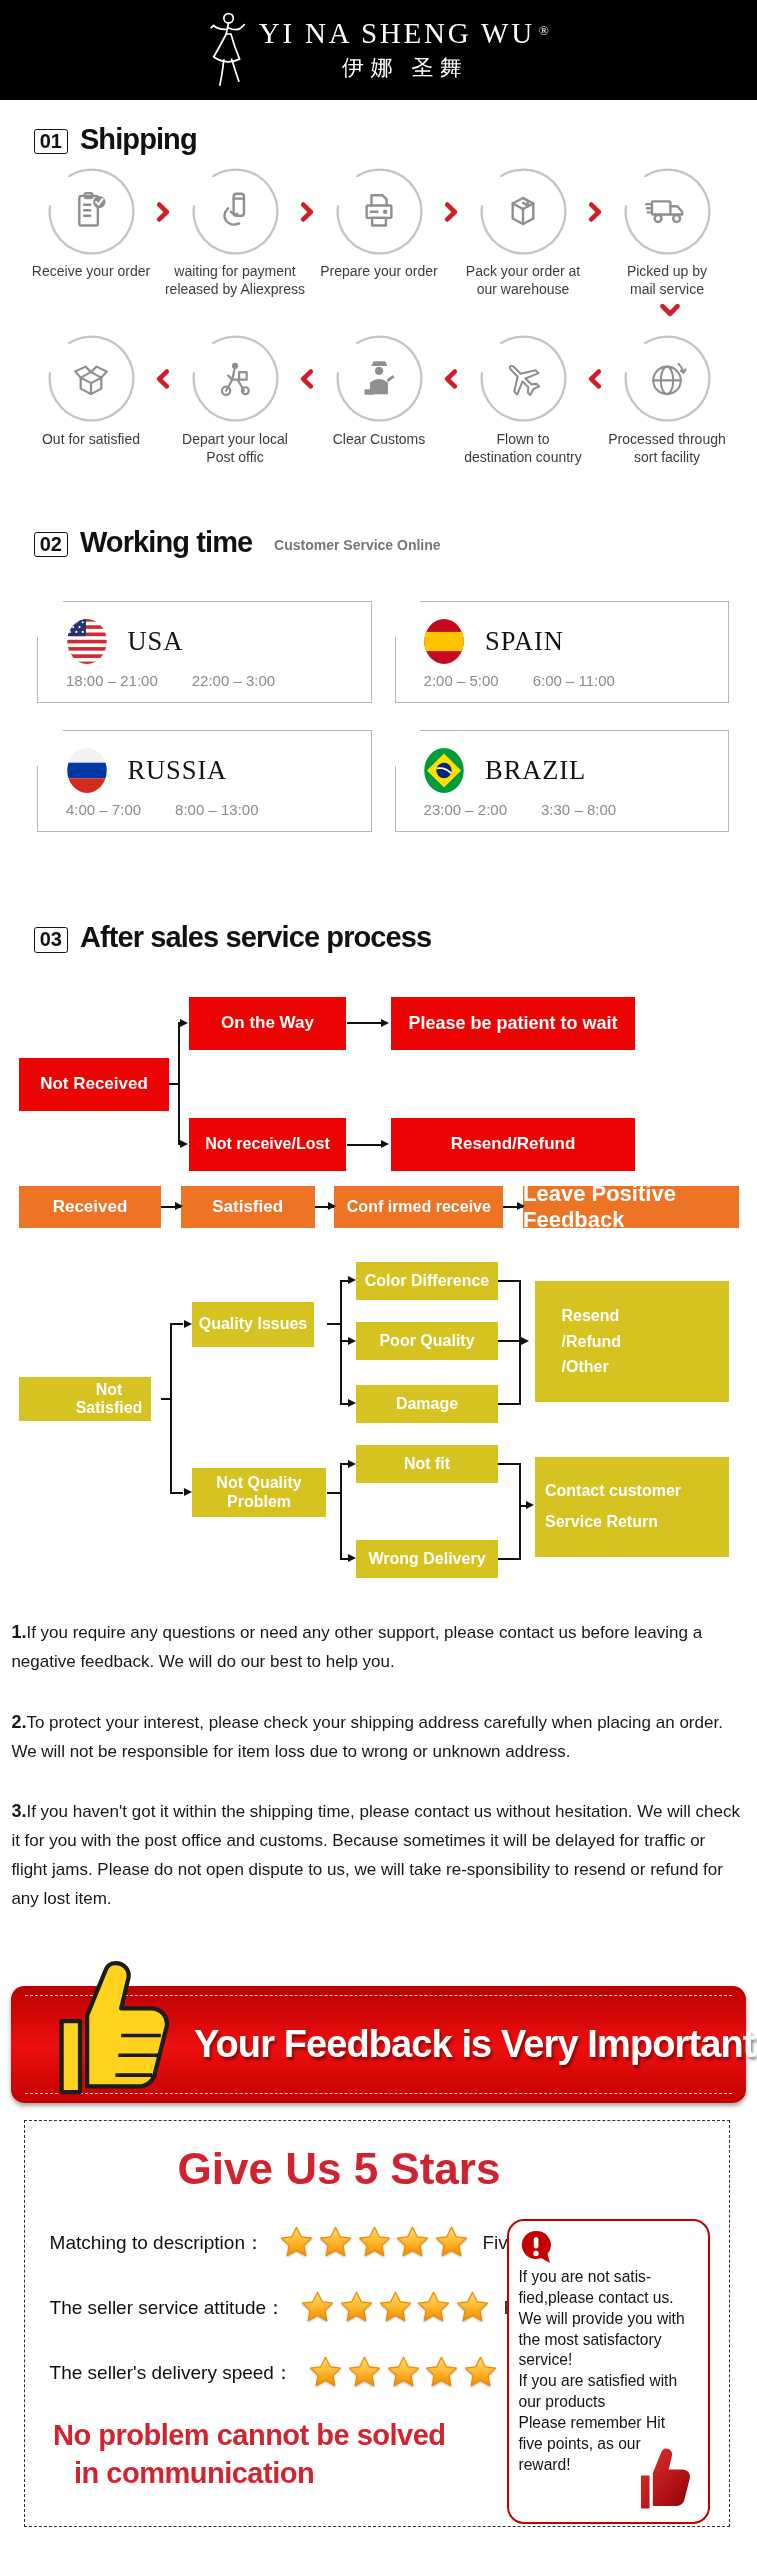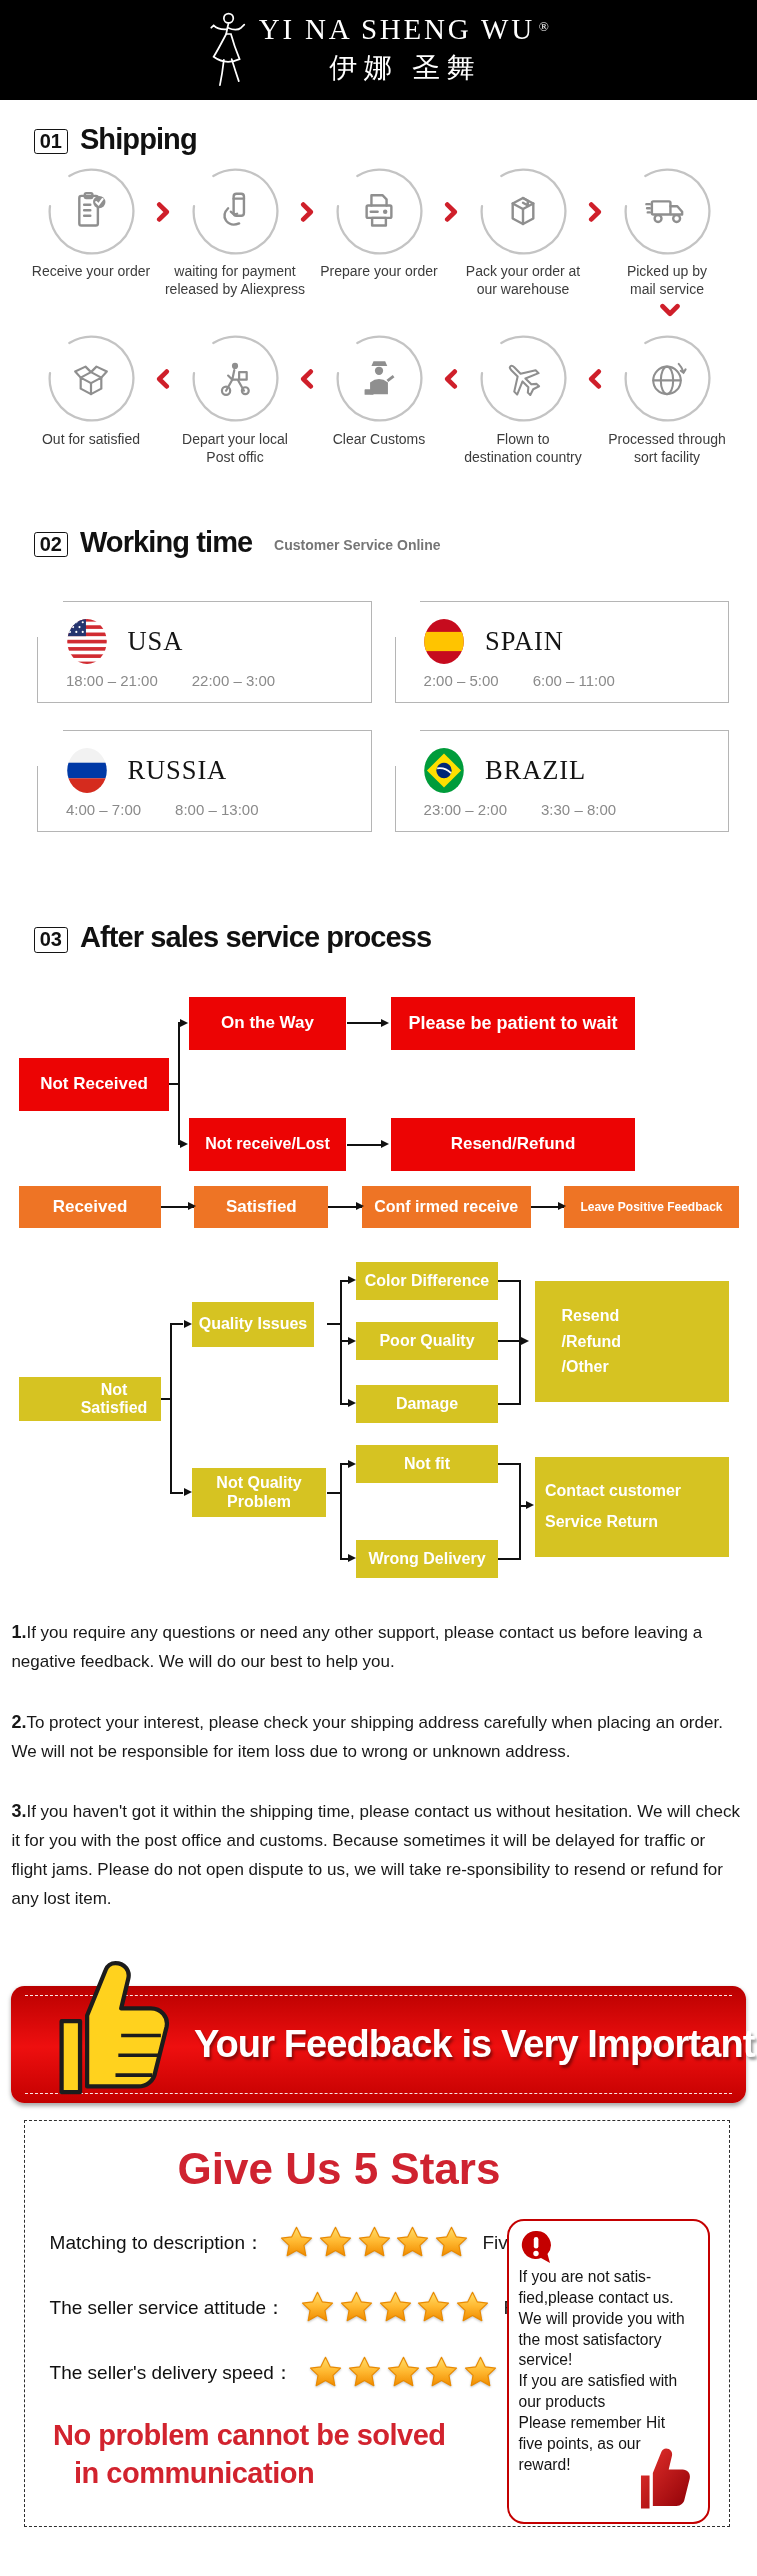--- a/index.html
+++ b/index.html
@@ -4,21 +4,21 @@
 <style>
   html,body{margin:0;padding:0;background:#fff;}
   body{width:757px;font-family:"Liberation Sans",sans-serif;color:#111;padding-bottom:28px;}
   svg{display:block}
 
   
   .header{height:100px;background:#000;display:flex;align-items:center;justify-content:center;gap:9.5px;}
   .brand-text{color:#fff;text-align:center;font-family:"Liberation Serif",serif;}
   .brand-en{font-size:29px;letter-spacing:2.8px;white-space:nowrap;}
   .reg{font-size:13.3px;vertical-align:8.5px;margin-left:3.8px;}
-  .brand-cn{font-size:28px;letter-spacing:6.6px;margin-top:2.8px;}
+  .brand-cn{font-size:22px;letter-spacing:6.6px;margin-top:2.8px;}
 
   
   .sec-title{display:flex;align-items:flex-end;gap:12.3px;margin:24.6px 0 0 34px;}
   .sec-num{border:1.9px solid #141414;font-weight:bold;font-size:20px;padding:0.9px 4.7px 1.9px;border-radius:2.8px;line-height:1.05;}
   .sec-name{font-size:29px;font-weight:bold;letter-spacing:-0.9px;line-height:1;padding-bottom:0.9px;}
   .sec-sub{font-size:14px;font-weight:bold;color:#767676;margin-left:9.5px;padding-bottom:4.7px;}
 
   
   .ship-row{position:relative;margin-left:19px;width:720px;display:flex;}
   .row1{margin-top:11.4px}
@@ -62,21 +62,21 @@
   .c1-nr{left:0;top:61px;width:150px;height:53px;}
   .c1-lost{left:170px;top:121px;width:157px;height:53px;font-size:16px;}
   .c1-rr{left:372px;top:121px;width:244px;height:53px;}
 
   
   .c3 .fbox{font-size:16px;}
   .c3-cd{left:337px;top:3.8px;width:142px;height:38px;}
   .c3-qi{left:173px;top:44px;width:122px;height:45px;}
   .c3-pq{left:337px;top:64px;width:142px;height:38px;}
   .c3-ro{left:516px;top:23px;width:194px;height:121px;justify-content:flex-start;text-align:left;padding-left:26.5px;font-size:17px;line-height:1.6;}
-  .c3-ns{left:0;top:119px;width:142px;height:44px;padding-left:48px;}
+  .c3-ns{left:0;top:119px;width:132px;height:44px;padding-left:48px;}
   .c3-dm{left:337px;top:127px;width:142px;height:38px;}
   .c3-nf{left:337px;top:187px;width:142px;height:38px;}
   .c3-nq{left:173px;top:210px;width:134px;height:49px;line-height:1.2;}
   .c3-cc{left:516px;top:199px;width:194px;height:100px;justify-content:flex-start;text-align:left;padding-left:10px;font-size:18px;line-height:1.9;}
   .c3-wd{left:337px;top:282px;width:142px;height:38px;}
 
   
   .notes{margin:32px 11.4px 0 11.4px;}
   .note{font-size:17px;line-height:1.7;color:#181818;margin:0 0 30px 0;}
   .note b{font-size:18px;}
@@ -503,21 +503,21 @@
     <div class="ah" style="left:362px;top:143px"></div>
 </div>
 
 <div class="fc2">
   <div class="fbox2" style="width:142px">Received</div>
   <div class="conn"></div>
   <div class="fbox2" style="width:134px">Satisfied</div>
   <div class="conn"></div>
   <div class="fbox2" style="width:169px;font-size:16px">Conf irmed receive</div>
   <div class="conn"></div>
-  <div class="fbox2" style="width:175px;font-size:12px">Leave Positive Feedback</div>
+  <div class="fbox2" style="width:216px;font-size:22px">Leave Positive Feedback</div>
 </div>
 
 <div class="fc fc3 c3">
   <div class="fbox gold c3-cd">Color Difference</div>
   <div class="fbox gold c3-qi">Quality Issues</div>
   <div class="fbox gold c3-pq">Poor Quality</div>
   <div class="fbox gold c3-ro">Resend
 /Refund
 /Other</div>
   <div class="fbox gold c3-ns">Not Satisfied</div>

